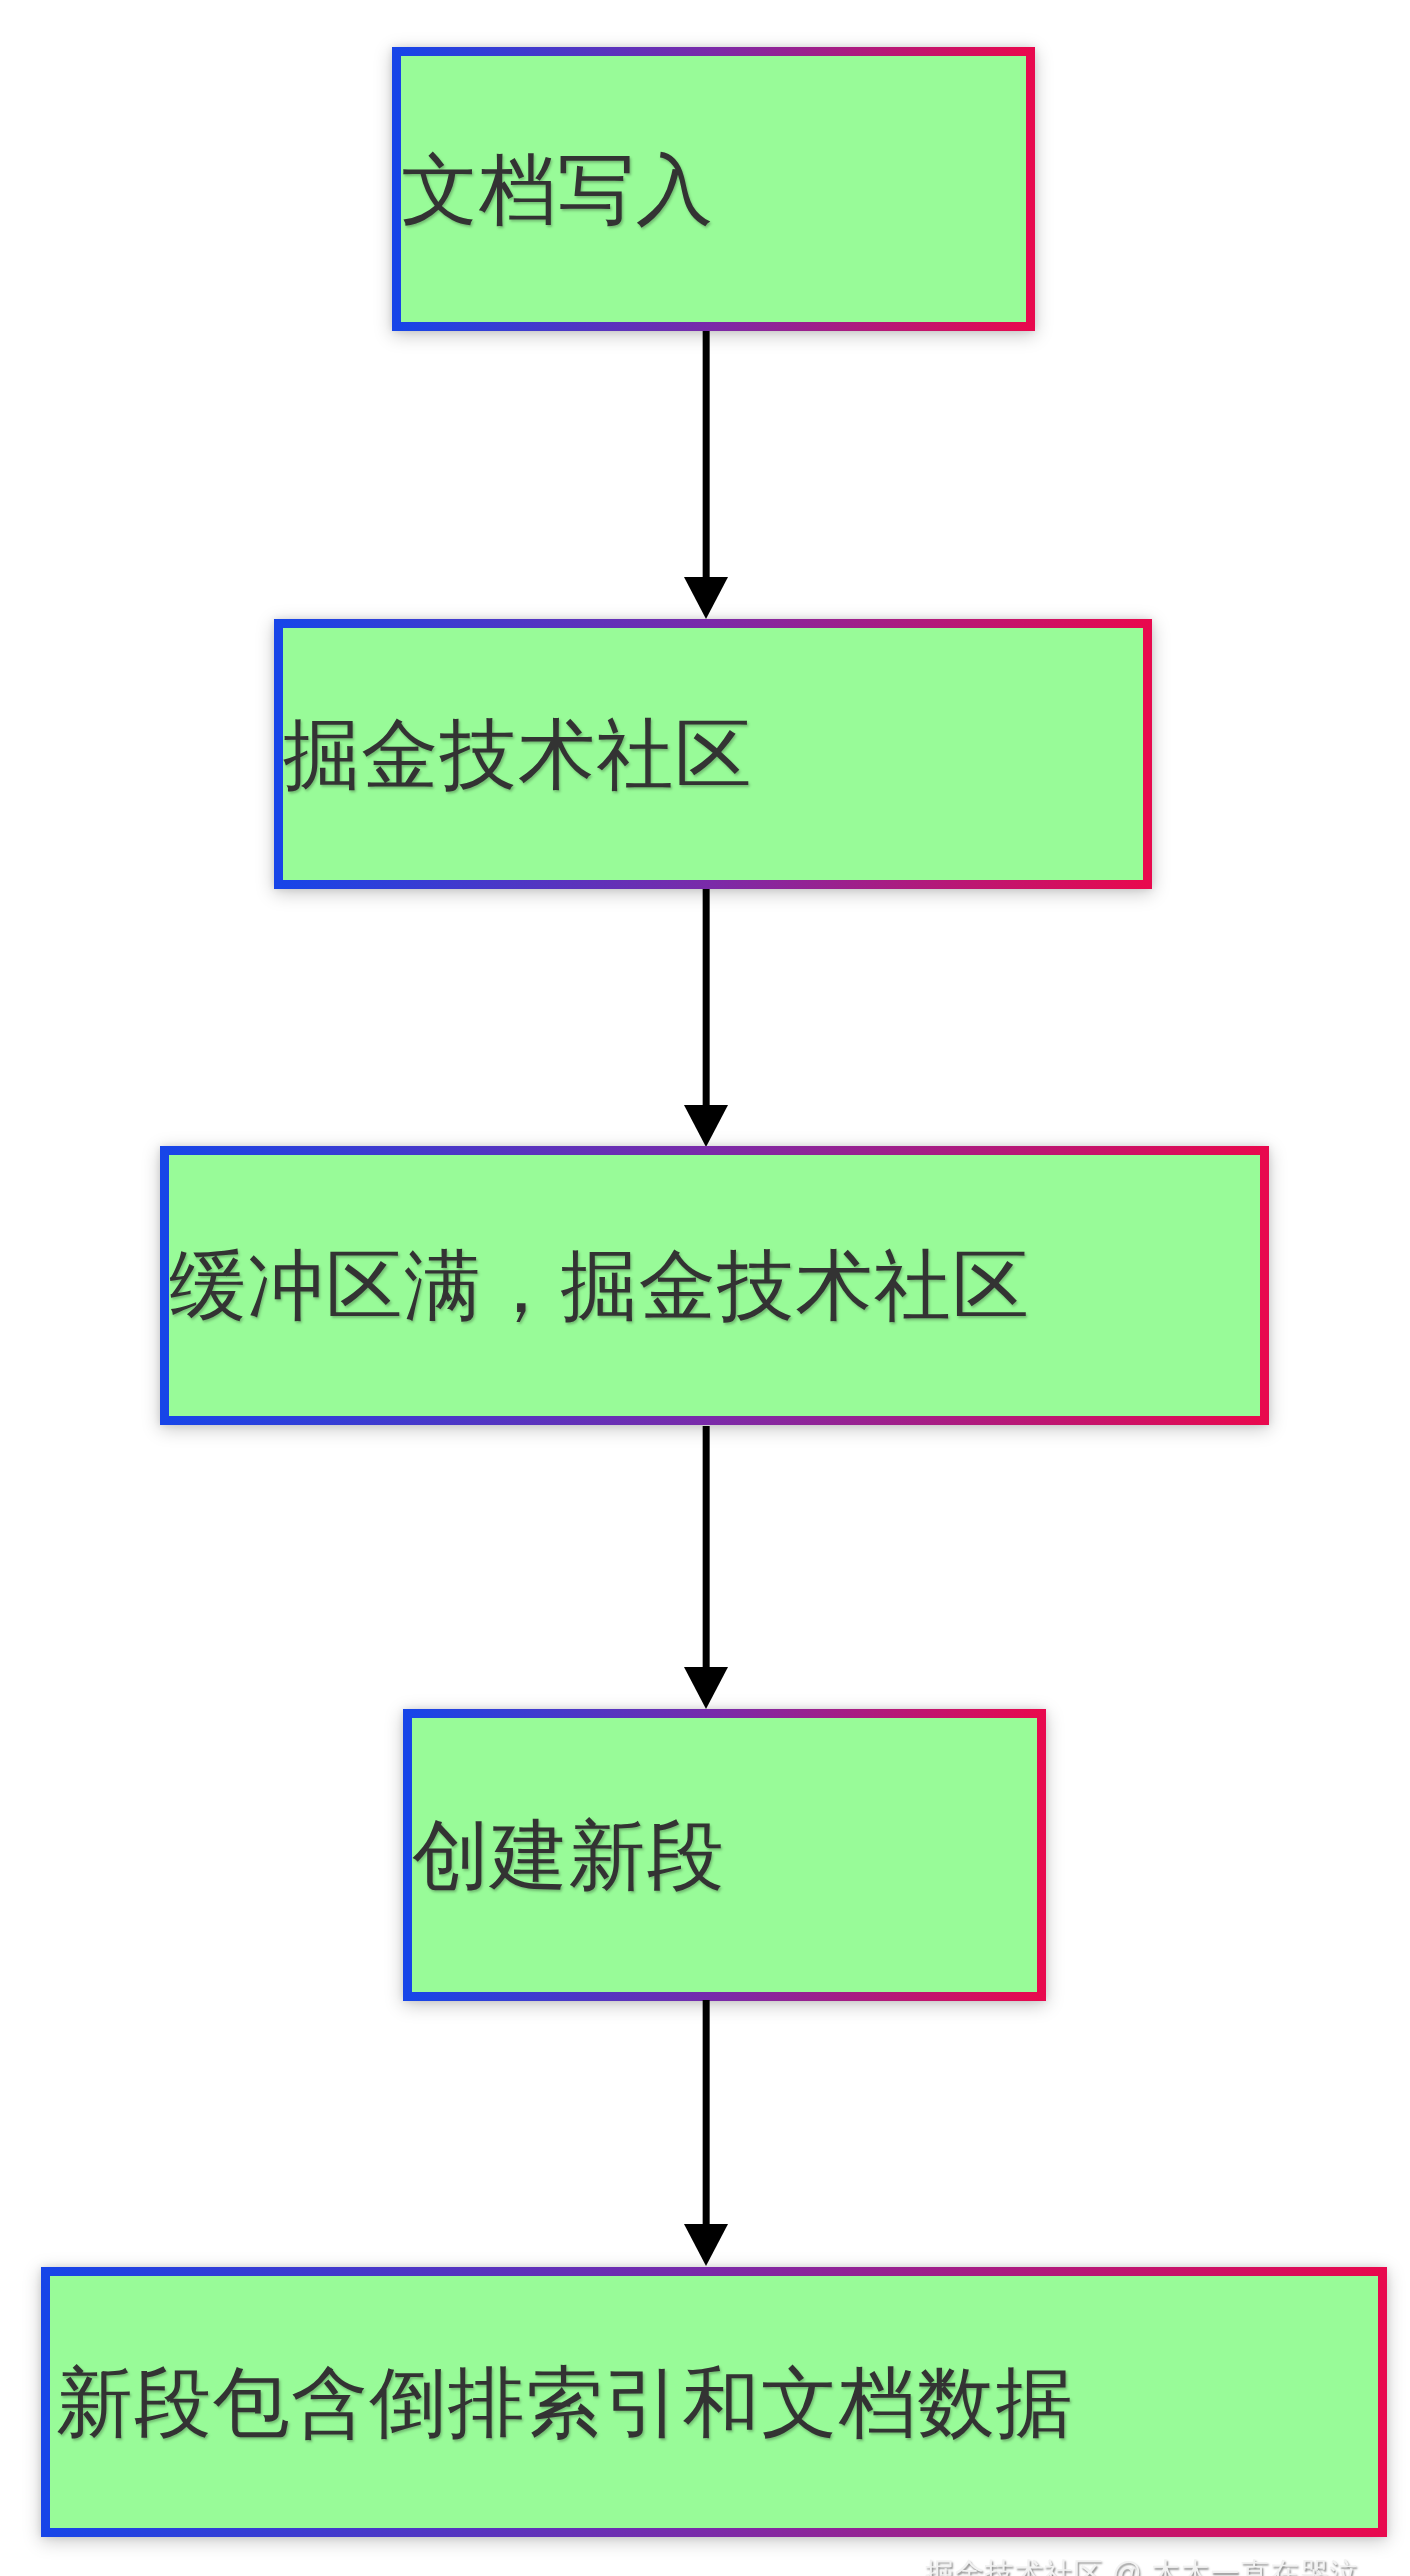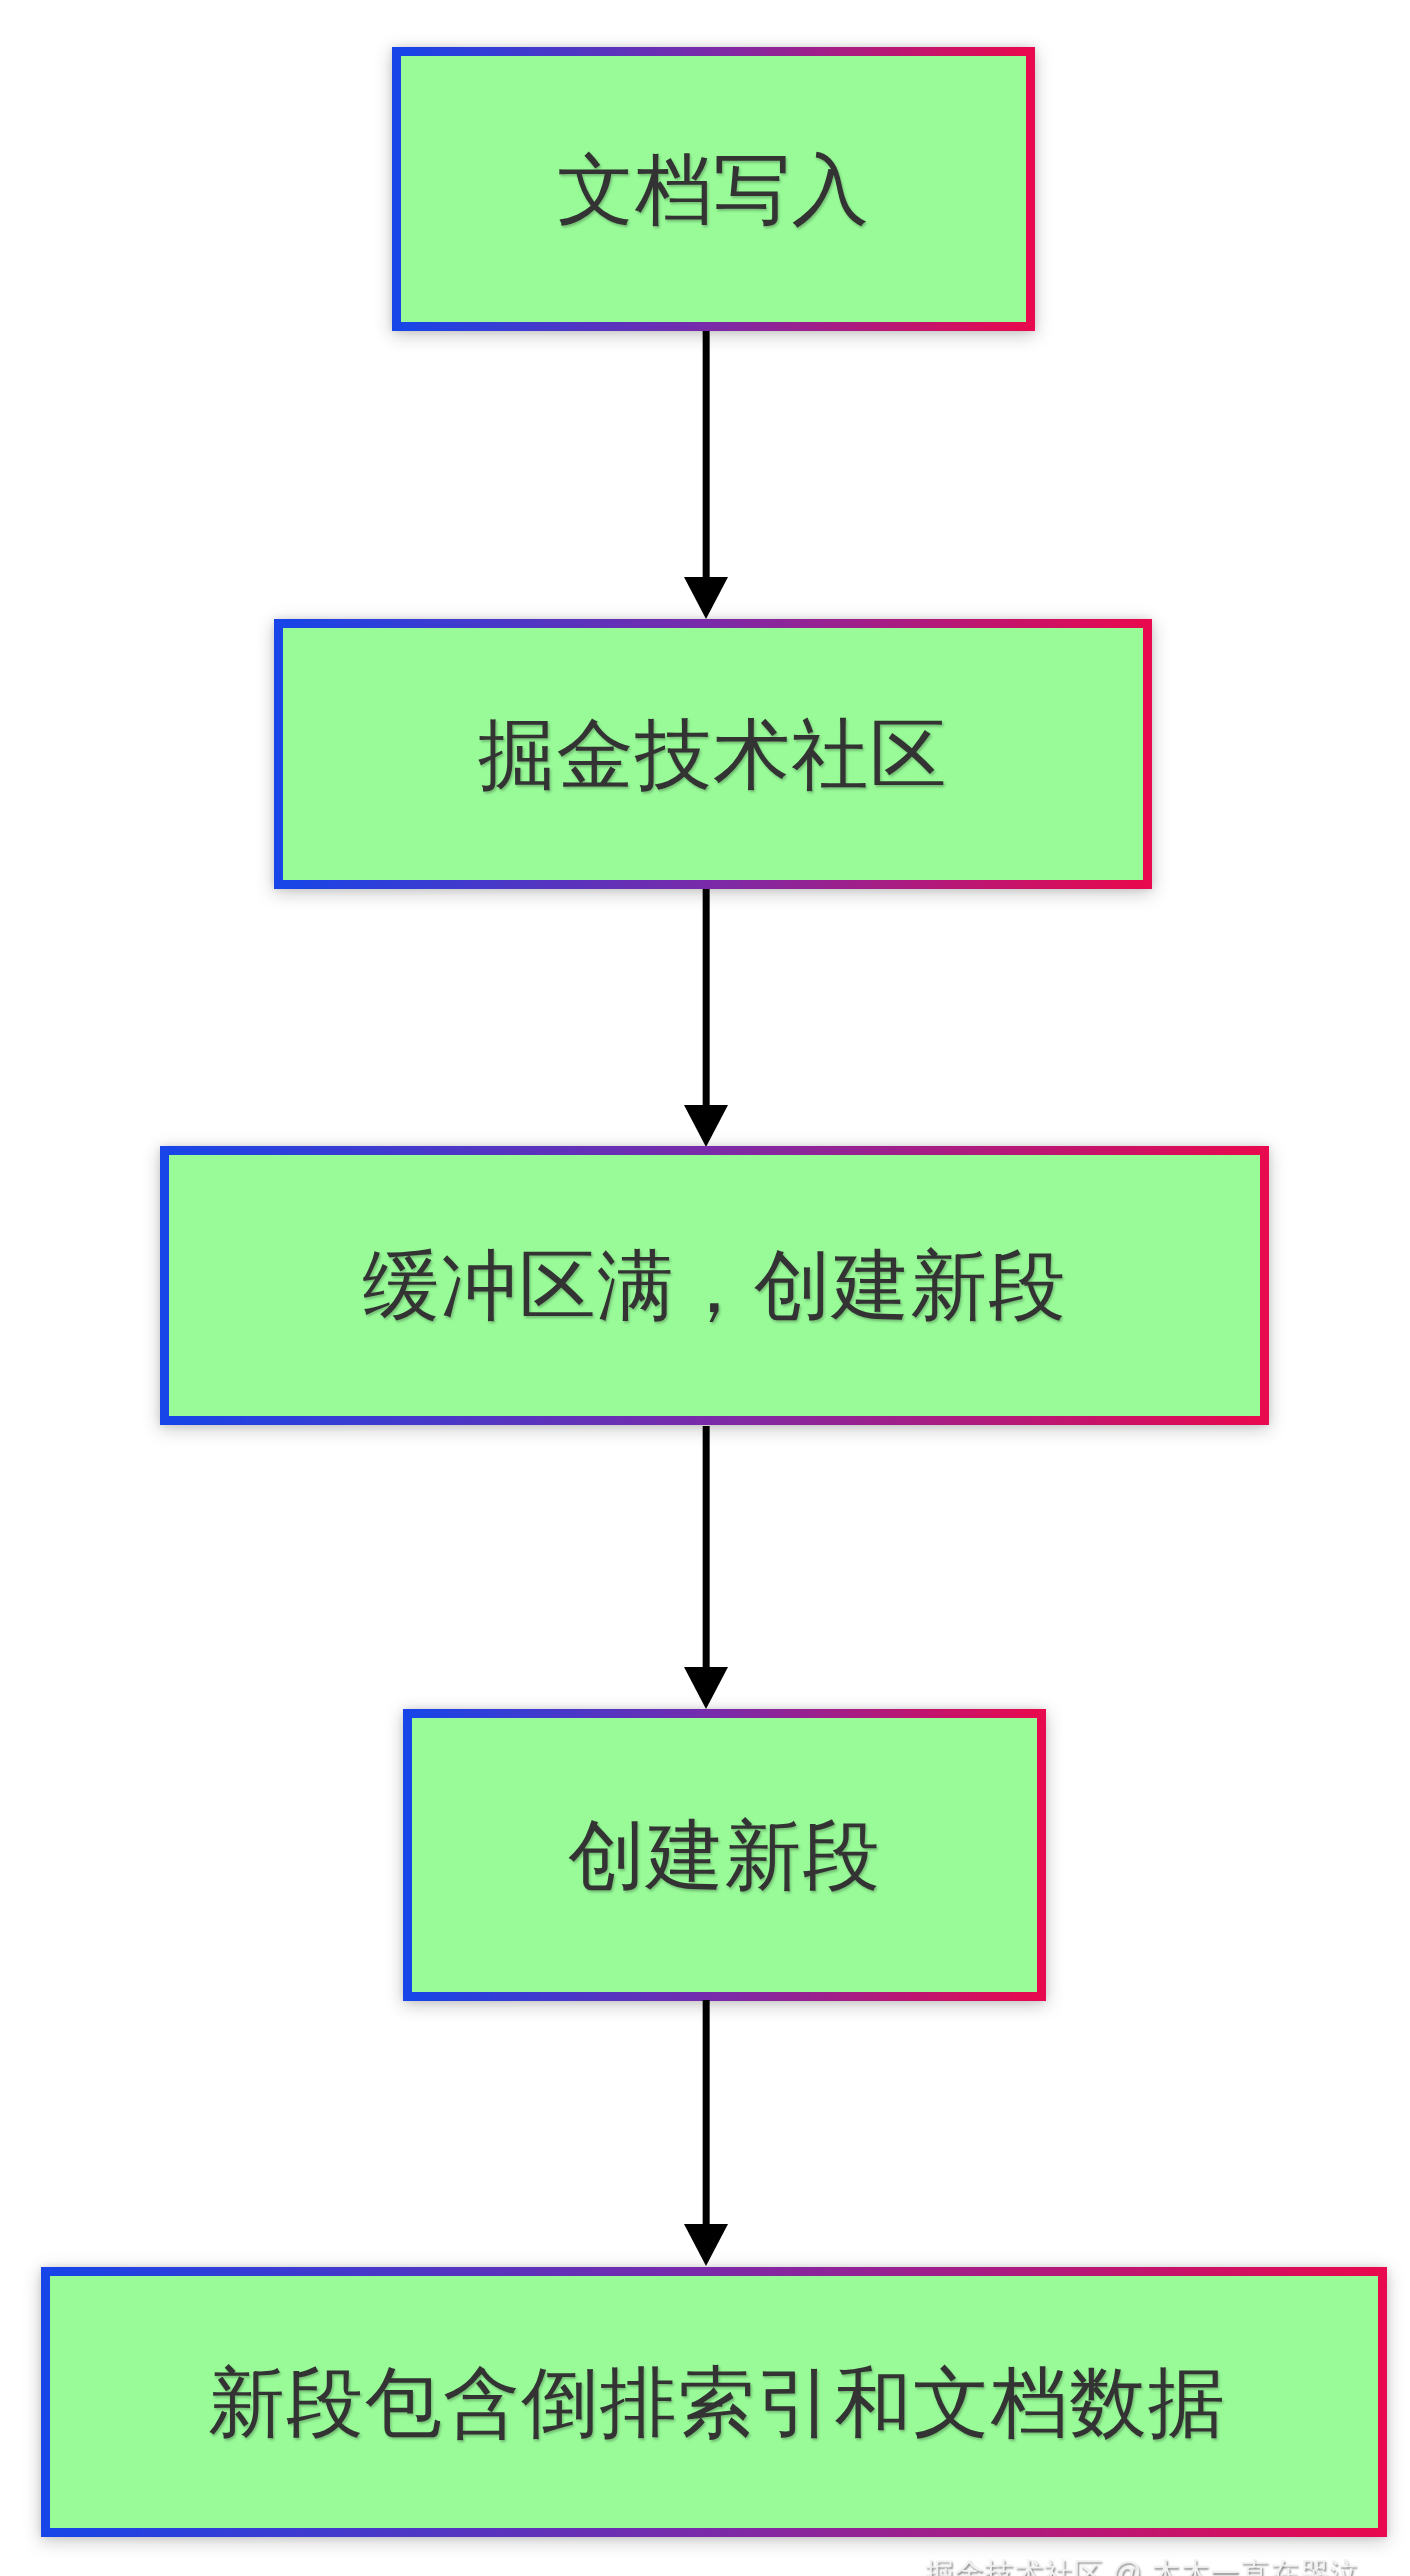--- a/index.html
+++ b/index.html
@@ -23,21 +23,20 @@
     font-family: "Liberation Sans", "DejaVu Sans", sans-serif;
   }
   .node {
     position: absolute;
     background: var(--fill);
     border: 9.4px solid transparent;
     border-image: linear-gradient(90deg, var(--border-start) 0%, var(--border-mid) 50%, var(--border-end) 100%) 1;
     box-shadow: 0 4px 17.4px rgba(0,0,0,0.22), 0 0 6.7px rgba(0,0,0,0.10);
     display: flex;
     align-items: center;
-    justify-content: center;
   }
   .node-label {
     color: var(--node-text);
     font-size: 77px;
     font-weight: 500;
     line-height: 1.25;
     letter-spacing: 1.3px;
     text-align: center;
     text-shadow: 1.3px 2px 2.7px rgba(0,0,0,0.25);
     white-space: nowrap;
@@ -102,21 +101,21 @@
   <div class="node node-2">
     <span class="node-label">掘金技术社区</span>
   </div>
 
   <div class="arrow arrow-2">
     <div class="arrow-line"></div>
     <div class="arrow-head"></div>
   </div>
 
   <div class="node node-3">
-    <span class="node-label">缓冲区满，创建新段</span>
+    <span class="node-label">缓冲区满，掘金技术社区</span>
   </div>
 
   <div class="arrow arrow-3">
     <div class="arrow-line"></div>
     <div class="arrow-head"></div>
   </div>
 
   <div class="node node-4">
     <span class="node-label">创建新段</span>
   </div>

